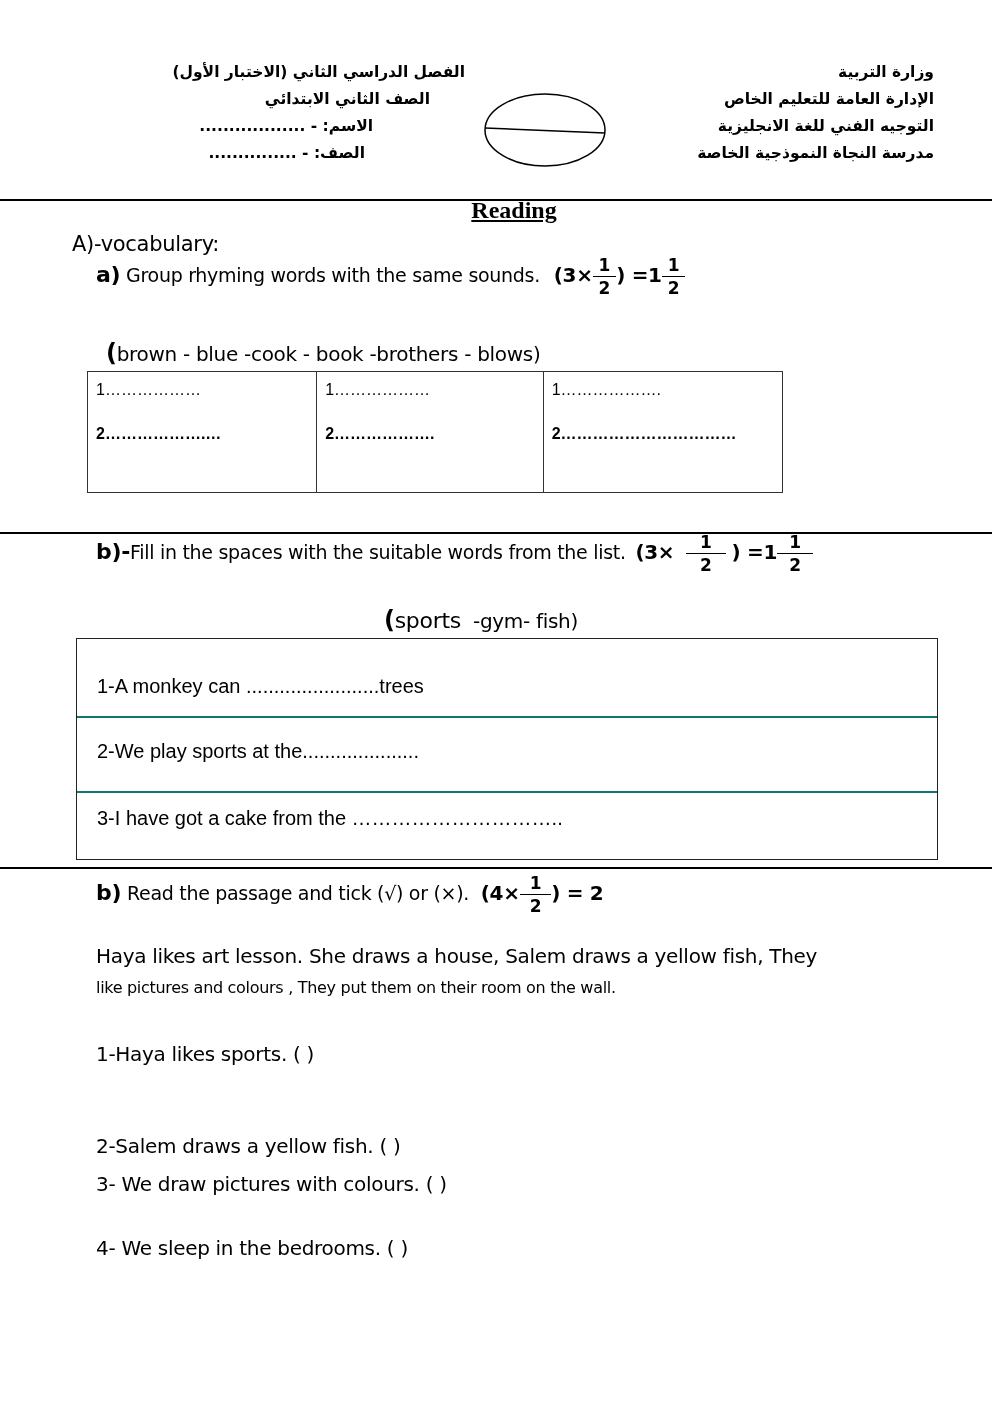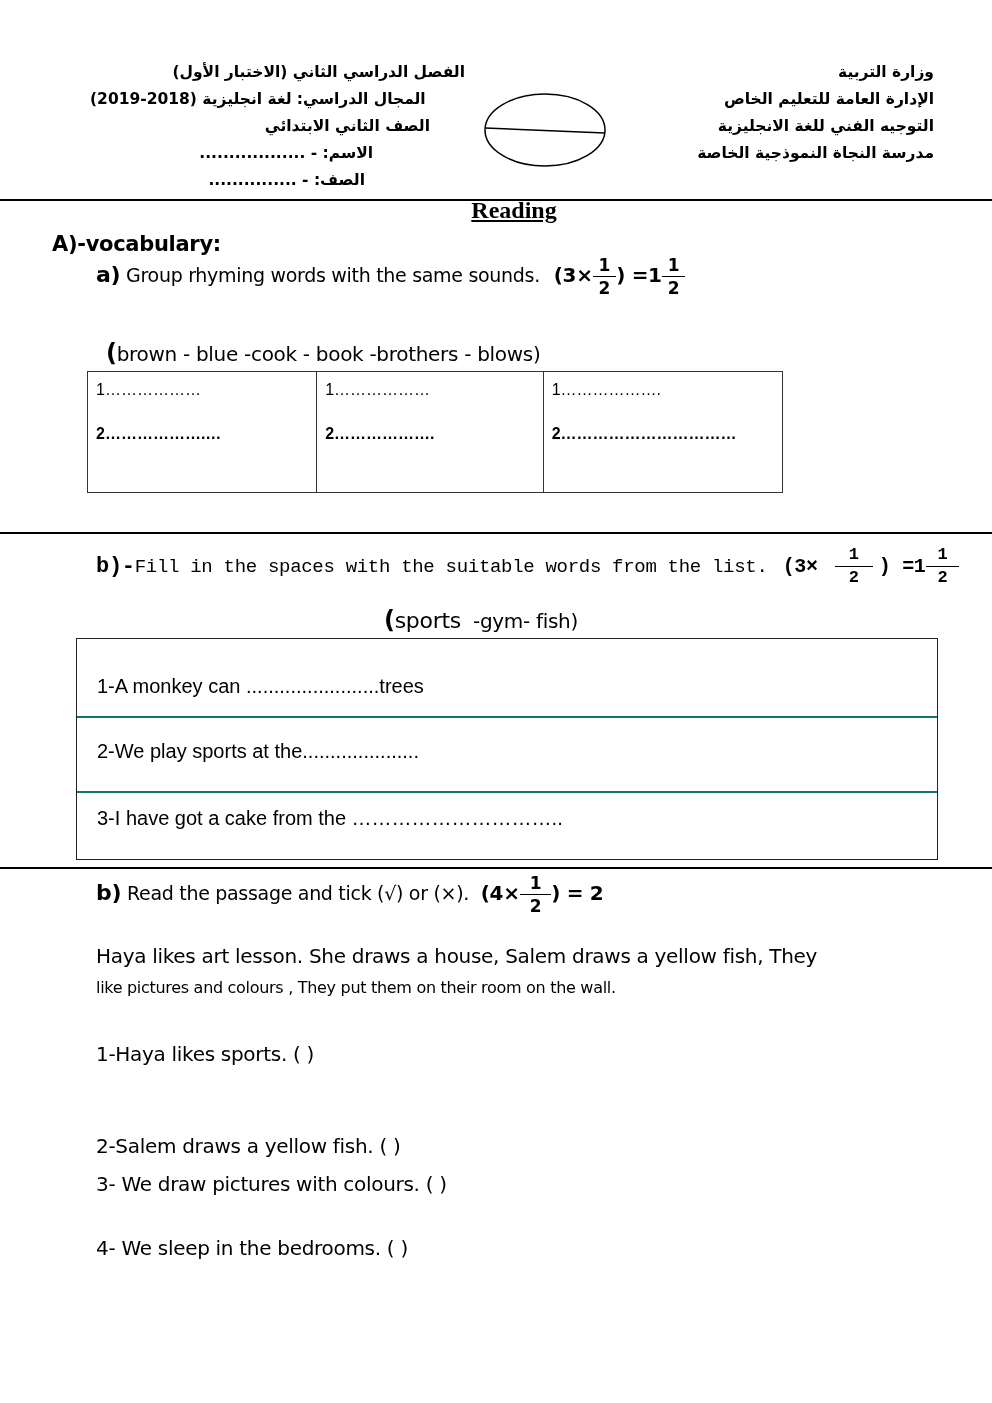--- a/index.html
+++ b/index.html
@@ -7,21 +7,21 @@
     .abs { position: absolute; }
     .ar { font-family: "DejaVu Sans", sans-serif; font-weight: bold; font-size: 15.5px; line-height: 26px; direction: rtl; white-space: nowrap; }
     .hdr-right { right: 58px; top: 59px; text-align: right; }
     .hdr-right div { height: 27px; }
     .hdr-left { left: 90px; top: 59px; width: 375px; text-align: center; }
     .hdr-left div { height: 27px; }
     .hdr-left .l1 { text-align: left; padding-left: 90px; }
     .hline { left: 0; width: 992px; height: 0; border-top: 2px solid #000; }
     .reading-title { left: 0; width: 1028px; top: 197px; text-align: center; font-family: "Liberation Serif", serif; font-weight: bold; font-size: 24px; text-decoration: underline; }
     .comic { font-family: "DejaVu Sans", sans-serif; font-size: 19px; letter-spacing: -0.3px; white-space: nowrap; }
-    .sec-a { left: 52px; top: 232px; font-weight: bold; font-size: 21px; }
+    .sec-a { left: 72px; top: 232px; font-weight: normal; font-size: 21px; }
     .frac { display: inline-block; vertical-align: middle; text-align: center; font-weight: bold; font-size: 17px; line-height: 22px; }
     .frac .num { display: block; border-bottom: 1.5px solid #000; padding: 0 6px; }
     .frac .den { display: block; }
     .mark { font-weight: bold; font-size: 20px; }
     .word-list-a { left: 106px; top: 339px; font-size: 20px; }
     .word-list-a .open { font-weight: bold; font-size: 24px; }
     table.rhyme { position: absolute; left: 87px; top: 371px; border-collapse: collapse; width: 696px; }
     table.rhyme td { border: 1.5px solid #333; width: 230px; height: 114px; vertical-align: top; padding: 6px 8px 0 8px; font-family: "Liberation Sans", sans-serif; font-size: 16px; }
     table.rhyme td .r1 { height: 44px; line-height: 24px; }
     table.rhyme td .r2 { font-weight: bold; line-height: 24px; }
@@ -40,21 +40,20 @@
   <div>مدرسة النجاة النموذجية الخاصة</div>
 </div>
 
 <svg class="abs" style="left:482px; top:91px;" width="126" height="78">
   <ellipse cx="63" cy="39" rx="60" ry="36" fill="none" stroke="#000" stroke-width="1.5"></ellipse>
   <line x1="3" y1="37" x2="123" y2="42" stroke="#000" stroke-width="1.5"></line>
 </svg>
 
 <div class="abs ar hdr-left">
   <div class="l1">الفصل الدراسي الثاني (الاختبار الأول)</div>
-  <div style="text-align:left;">المجال الدراسي: لغة انجليزية (2018-2019)</div>
   <div style="text-align:right; padding-right:35px;">الصف الثاني الابتدائي</div>
   <div style="text-align:right; padding-right:92px;">الاسم: - ..................</div>
   <div style="text-align:right; padding-right:100px;">الصف: - ...............</div>
 </div>
 
 <div class="abs hline" style="top:199px;"></div>
 
 <div class="abs reading-title">Reading</div>
 
 <div class="abs comic sec-a">A)-vocabulary:</div>
@@ -83,21 +82,21 @@
     <td>
       <div class="r1">1……………….</div>
       <div class="r2">2……………………………</div>
     </td>
   </tr>
 </tbody>
   </table>
 
 <div class="abs hline" style="top:532px;"></div>
 
-<div class="abs comic" style="left:96px; top:544px;font-family:Liberation Mono, monospace;">
+<div class="abs comic" style="left:96px; top:531px;">
   <span style="font-weight:bold; font-size:22px;">b)-</span><span>Fill in the spaces with the suitable words from the list.</span>
   <span class="mark" style="margin-left:4px;">(3×</span>
   <span class="frac" style="margin:0 6px;"><span class="num" style="padding:0 14px;">1</span><span class="den">2</span></span><span class="mark">) =1</span><span class="frac"><span class="num" style="padding:0 12px;">1</span><span class="den">2</span></span>
 </div>
 
 <div class="abs comic" style="left:384px; top:606px; font-size:20px;">
   <span style="font-weight:bold; font-size:24px;">(</span><span style="font-size:22px;">sports</span>
   <span style="margin-left:6px;">-gym-  fish)</span>
 </div>
 

